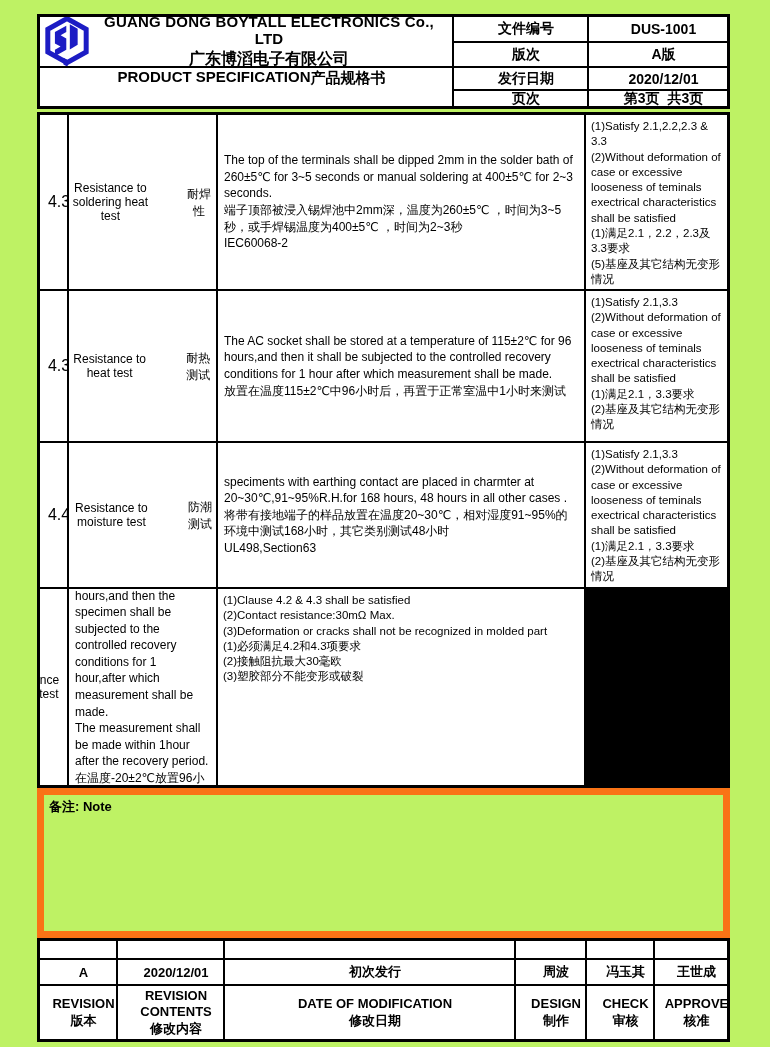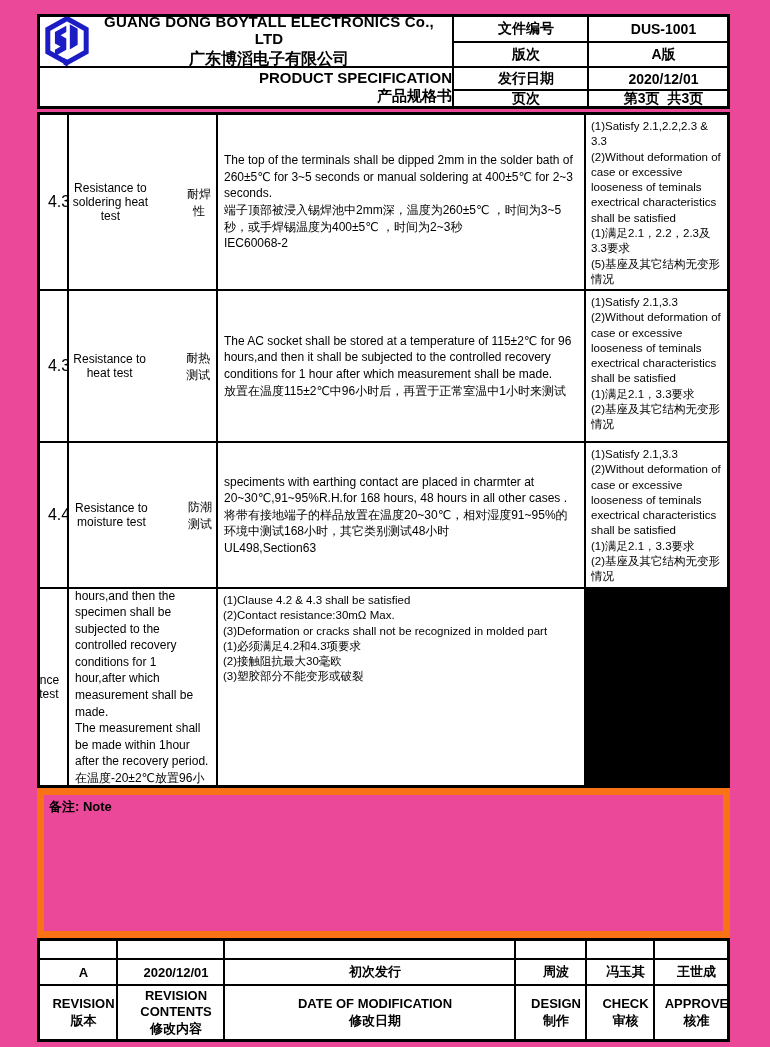--- a/index.html
+++ b/index.html
@@ -2,34 +2,34 @@
 <html><head>
 <meta charset="utf-8">
 <style>
   * { margin:0; padding:0; box-sizing:border-box; }
   html,body { background:#ffffff; }
   body {
     width:770px; height:1047px;
     font-family:"Liberation Sans","DejaVu Sans",sans-serif;
     color:#000; position:relative;
   }
-  .page { position:absolute; left:0; top:0; width:770px; height:1047px; background:#ec4899; }
+  .page { position:absolute; left:0; top:0; width:770px; height:1047px; background:#bef264; }
   .doc { position:absolute; left:37px; top:14px; width:693px; }
 
   
   .tbl { display:grid; background:#000; gap:2px; border:3px solid #000; width:693px; }
   .cell { background:#fff; overflow:hidden;padding-left:11px; }
 
   
   .hdr { height:95px; grid-template-columns:412px 133px 1fr; grid-template-rows:24px 23px 21px 1fr; }
   .company { grid-row:1/3; grid-column:1; display:flex; align-items:center; padding:2px 4px; }
   .company .ctext { flex:1; text-align:center; }
   .c-en { font-size:15px; font-weight:bold; letter-spacing:0.2px; }
   .c-cn { font-size:16px; font-weight:bold; margin-top:2px; }
-  .product { grid-row:3/5; grid-column:1; display:flex; flex-direction:column; justify-content:center; text-align:right; }
+  .product { grid-row:3/5; grid-column:1; display:flex; flex-direction:row; justify-content:center; text-align:left; }
   .p-en { font-size:15px; font-weight:bold; }
   .p-cn { font-size:15px; font-weight:bold; margin-top:1px; }
   .hlab, .hval { display:flex; align-items:center; justify-content:center; font-size:14px; font-weight:bold; white-space:pre; }
 
   
   .main { margin-top:3px; height:676px; grid-template-columns:27px 147px 366px 1fr; grid-template-rows:174px 150px 144px 1fr; }
   .no { display:flex; align-items:center; justify-content:center; font-size:16px; }
   .tname { display:flex; flex-direction:row; align-items:center; justify-content:center; text-align:center; font-size:12px; padding:0 3px; }
   .tname .cn { margin-top:1px;margin-left:36px; }
   .desc { display:flex; align-items:center; padding:4px 6px; font-size:12px; line-height:1.38; }

